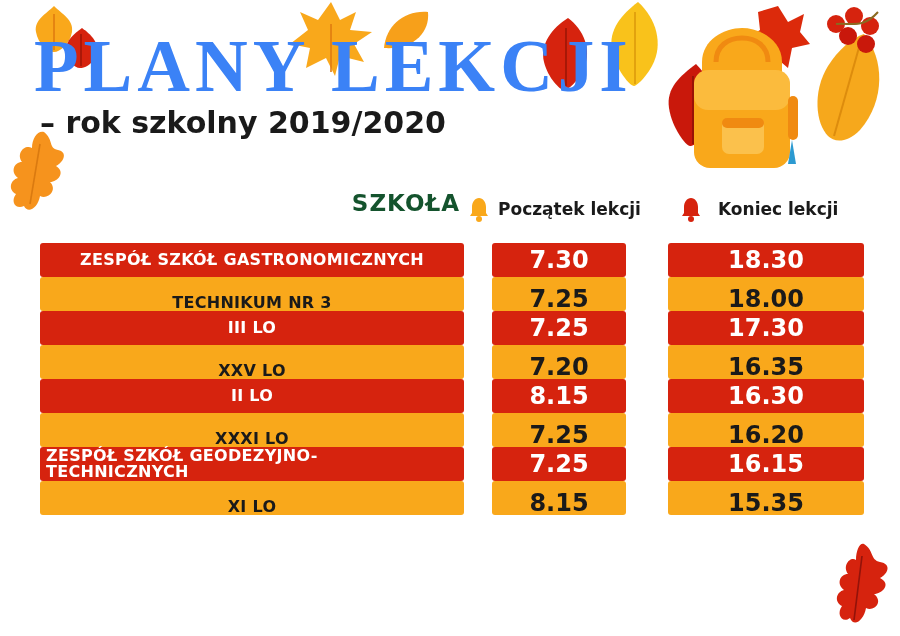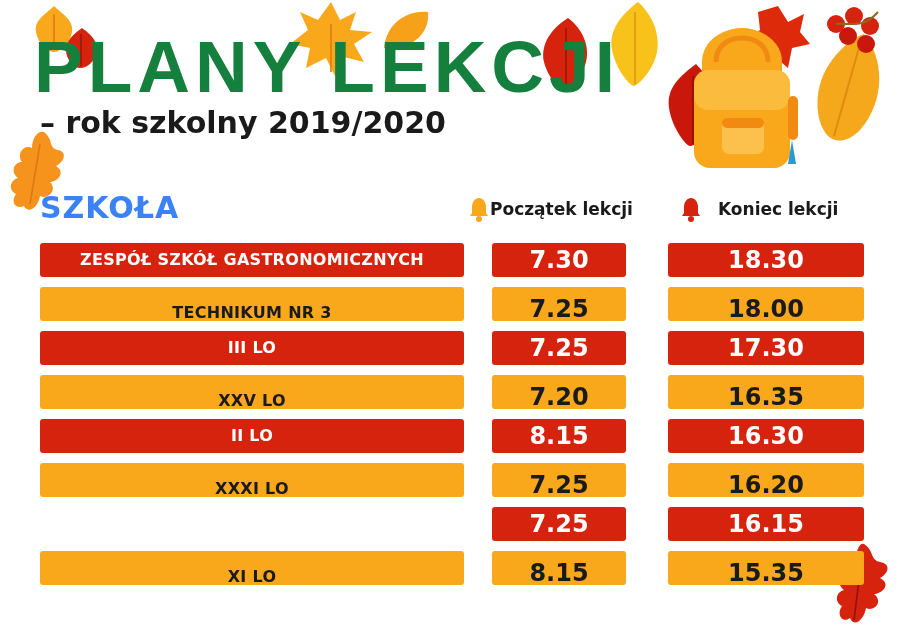--- a/index.html
+++ b/index.html
@@ -30,25 +30,25 @@
 
   
   .title-block {
     position: absolute;
     left: 34px;
     top: 32px;
     width: 680px;
     z-index: 5;
   }
   .title-main {
-    font-family: Liberation Sans, sans-serif;
+    font-family: Liberation Serif, serif;
     font-weight: bold;
     font-size: 73px;
     letter-spacing: 5px;
-    color: #15803d;
+    color: #3b82f6;
     line-height: 0.95;
     margin: 0;
     white-space: nowrap;
   }
   .title-sub {
     font-family: "DejaVu Sans", sans-serif;
     font-weight: bold;
     font-size: 30px;
     color: #1a1a1a;
     line-height: 1.05;
@@ -63,33 +63,34 @@
     left: 0;
     width: 900px;
     height: 40px;
     z-index: 5;
   }
   .hdr-school {
     position: absolute;
     left: 40px;
     top: 0;
     width: 420px;
-    text-align: left;
+    text-align: right;
     font-family: "DejaVu Sans", sans-serif;
     font-weight: bold;
-    font-size: 30px;
+    font-size: 23px;
     letter-spacing: 1px;
-    color: #3b82f6;
+    color: #14532d;
   }
   .hdr-start {
     position: absolute;
     left: 468px;
     top: 6px;
     display: flex;
     align-items: center;
+    gap: 8px;
     text-align: center;
   }
   .hdr-end {
     position: absolute;
     left: 680px;
     top: 6px;
     display: flex;
     align-items: center;
     gap: 16px;
   }
@@ -106,21 +107,20 @@
   .rows {
     position: absolute;
     top: 243px;
     left: 0;
     width: 900px;
     z-index: 4;
   }
   .row {
     position: relative;
     height: 34px;
-    margin-bottom: 10px;
   }
   .cell {
     position: absolute;
     height: 34px;
     border-radius: 3px;
     display: flex;
     align-items: center;
     justify-content: center;
     color: #ffffff;
     font-family: "DejaVu Sans", sans-serif;
@@ -332,20 +332,23 @@
           <span class="txt">XXXI LO</span>
         </div>
         <div class="cell cell-start bg-orange">
           <span class="txt">7.25</span>
         </div>
         <div class="cell cell-end bg-orange">
           <span class="txt">16.20</span>
         </div>
       </div>
       <div class="row">
+        <div class="cell cell-school bg-red">
+          <span class="txt">ZESPÓŁ SZKÓŁ GEODEZYJNO-TECHNICZNYCH</span>
+        </div>
         <div class="cell cell-start bg-red">
           <span class="txt">7.25</span>
         </div>
         <div class="cell cell-end bg-red">
           <span class="txt">16.15</span>
         </div>
       </div>
       <div class="row">
         <div class="cell cell-school bg-orange">
           <span class="txt">XI LO</span>

